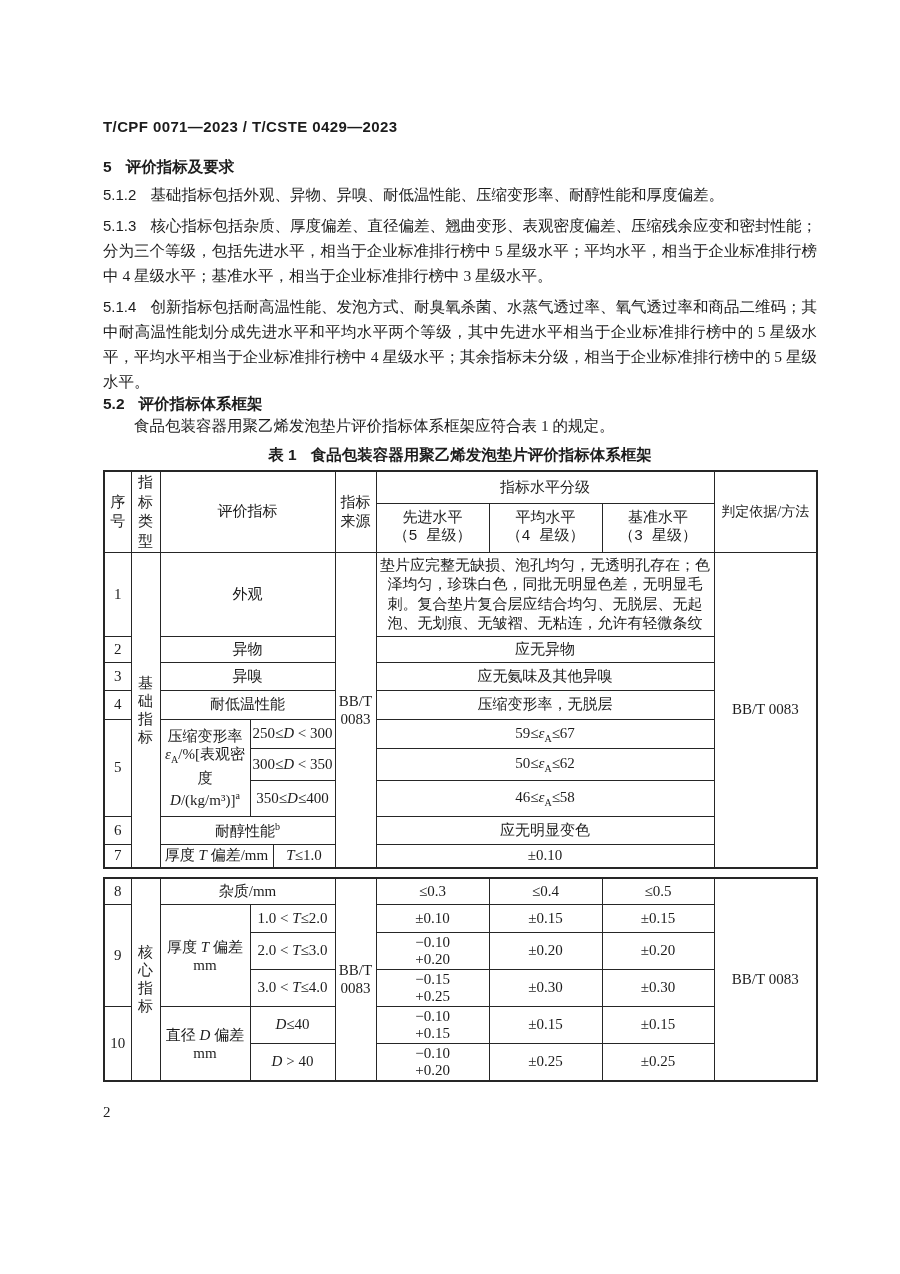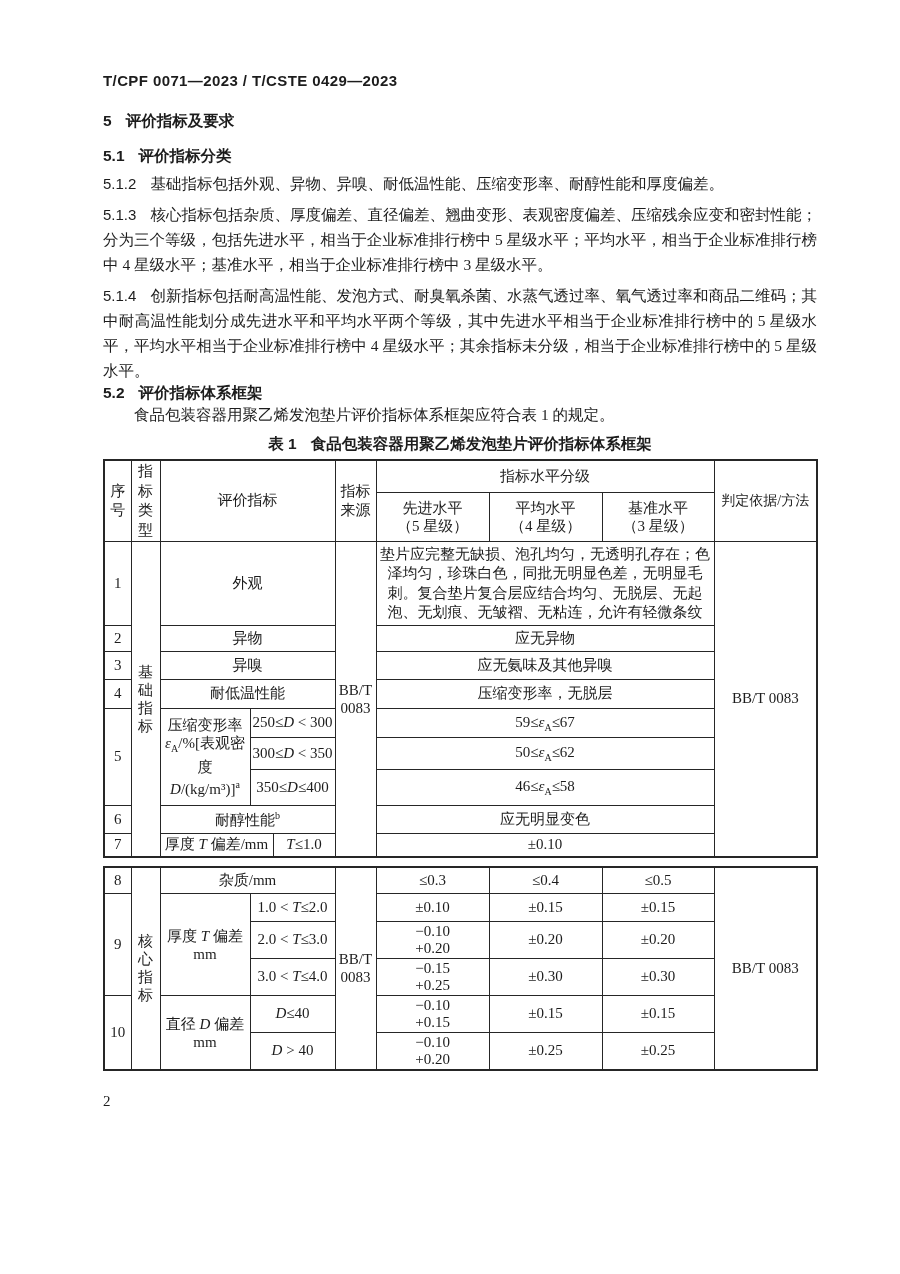--- a/index.html
+++ b/index.html
@@ -5,21 +5,21 @@
   * { margin:0; padding:0; box-sizing:border-box; }
   html,body { background:#ffffff; }
   .page {
     position:relative; width:900px; height:1274px; background:#ffffff;
     font-family:"Liberation Serif","DejaVu Serif",serif; color:#1c1c1c;
     overflow:hidden;
   }
   .content { position:absolute; left:103px; top:0; width:714px; }
 
   .doc-code {
-    margin-top:72px; font-family:"Liberation Sans","DejaVu Sans",sans-serif;
+    margin-top:118px; font-family:"Liberation Sans","DejaVu Sans",sans-serif;
     font-weight:700; font-size:15px; letter-spacing:0.4px; line-height:18px;
   }
   .sec-h {
     font-family:"Liberation Sans","DejaVu Sans",sans-serif;
     font-weight:700; font-size:15.5px; line-height:19px;
   }
   .sec-h .sec-num { margin-right:14px; font-weight:700; }
   .h5  { margin-top:21px; }
   .h51 { margin-top:16px; }
   .h52 { margin-top:0px; }
@@ -52,21 +52,21 @@
     text-align:justify; line-height:20.5px; padding:2px 4px 2px 5px;
   }
   td.small-h { font-size:14px; white-space:nowrap; }
   td .ln { display:block; line-height:18px; }
   td .ln2 { display:block; line-height:17px; }
   table.t i { font-family:"Liberation Serif","DejaVu Serif",serif; }
   table.t sub { font-size:10px; }
   table.t sup { font-size:10px; }
 
   tr.h-h1 { height:26px; }
-  tr.h-h2 { height:39px; }
+  tr.h-h2 { height:39px;font-family:Liberation Mono, monospace; }
   tr.r1  { height:84px; }
   tr.r2  { height:26px; }
   tr.r3  { height:28px; }
   tr.r4  { height:29px; }
   tr.r5a { height:29px; }
   tr.r5b { height:32px; }
   tr.r5c { height:36px; }
   tr.r6  { height:28px; }
   tr.r7  { height:22px; }
   tr.r8  { height:27px; }
@@ -83,23 +83,20 @@
 
 <div class="page">
   <div class="content">
 
     <div class="doc-code">T/CPF 0071—2023 / T/CSTE 0429—2023</div>
 
     <div class="sec-h h5">
       <span class="sec-num">5</span><span>评价指标及要求</span>
     </div>
 
-    <div class="sec-h h51">
-      <span class="sec-num">5.1</span><span>评价指标分类</span>
-    </div>
 
     <div class="para p512">
       <span class="clause-num">5.1.2</span><span>基础指标包括外观、异物、异嗅、耐低温性能、压缩变形率、耐醇性能和厚度偏差。</span>
     </div>
     <div class="para p513">
       <span class="clause-num">5.1.3</span><span>核心指标包括杂质、厚度偏差、直径偏差、翘曲变形、表观密度偏差、压缩残余应变和密封性能；分为三个等级，包括先进水平，相当于企业标准排行榜中 5 星级水平；平均水平，相当于企业标准排行榜中 4 星级水平；基准水平，相当于企业标准排行榜中 3 星级水平。</span>
     </div>
     <div class="para p514">
       <span class="clause-num">5.1.4</span><span>创新指标包括耐高温性能、发泡方式、耐臭氧杀菌、水蒸气透过率、氧气透过率和商品二维码；其中耐高温性能划分成先进水平和平均水平两个等级，其中先进水平相当于企业标准排行榜中的 5 星级水平，平均水平相当于企业标准排行榜中 4 星级水平；其余指标未分级，相当于企业标准排行榜中的 5 星级水平。</span>
     </div>

